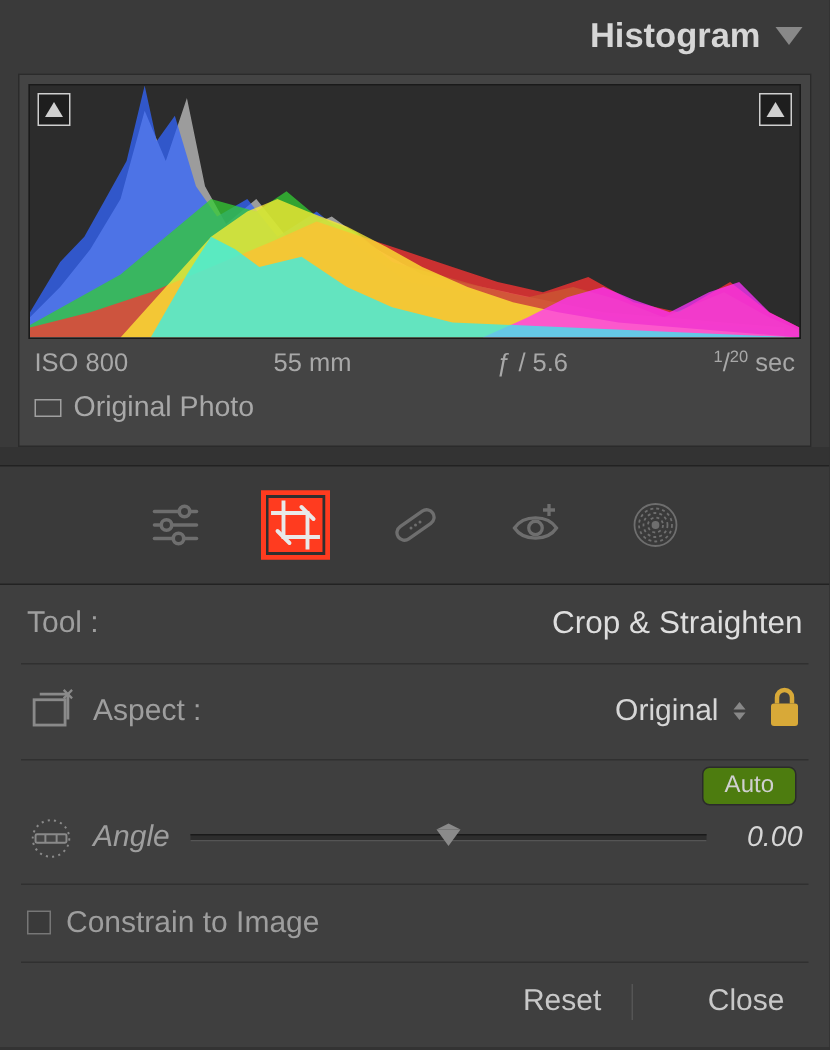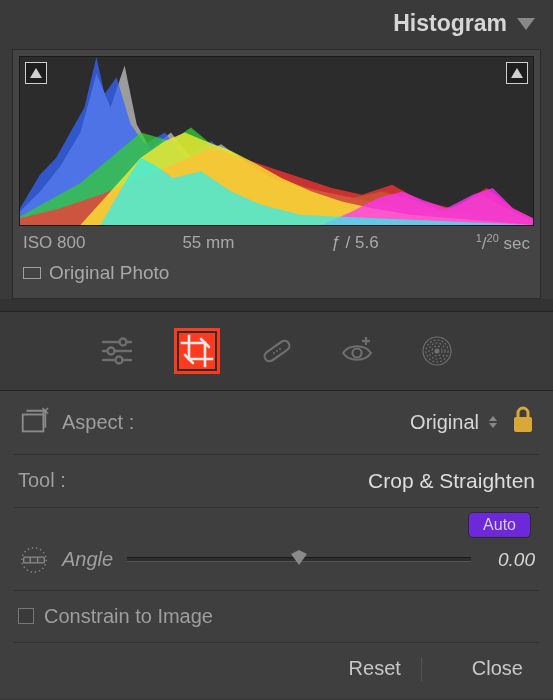--- a/index.html
+++ b/index.html
@@ -176,21 +176,21 @@
     color: #d6a634;
   }
   .angle-row {
     flex-wrap: wrap;
     position: relative;
   }
   .angle-auto-btn {
     position: absolute;
     right: 8px;
     top: 4px;
-    background: #6d28d9;
+    background: #4d7c0f;
     border: 1px solid #2b2b2b;
     border-radius: 5px;
     padding: 3px 14px;
     color: #d0d0d0;
     font-size: 16px;
     cursor: pointer;
   }
   .angle-main {
     display: flex;
     align-items: center;
@@ -339,20 +339,25 @@
       <circle cx="18" cy="18" r="14"></circle>
       <circle cx="18" cy="18" r="11" stroke-dasharray="2 2"></circle>
       <circle cx="18" cy="18" r="8" stroke-dasharray="2 2"></circle>
       <circle cx="18" cy="18" r="5" stroke-dasharray="2 2"></circle>
       <circle cx="18" cy="18" r="2" fill="#6e6e6e"></circle>
     </svg>
   </div>
 </div>
 
 <div class="tool-section">
+  <div class="row tool-title">
+    <span class="row-label">Tool :</span>
+    <span class="row-value-right">Crop &amp; Straighten</span>
+  </div>
+
   <div class="row">
     <span class="aspect-icon">
       <svg viewBox="0 0 32 32" width="30" height="30" stroke="#8a8a8a" stroke-width="2" fill="none">
         <rect x="4" y="8" width="22" height="18"></rect>
         <path d="M8 4 L28 4 L28 22"></path>
         <path d="M25 1 L31 7 M31 1 L25 7" stroke-width="1.6"></path>
       </svg>
     </span>
     <span class="row-label">Aspect :</span>
     <span class="aspect-dropdown">
@@ -363,25 +368,20 @@
       </span>
     </span>
     <span class="lock-icon">
       <svg viewBox="0 0 24 30" width="24" height="30">
         <rect x="3" y="12" width="18" height="15" rx="2" fill="#d8a938"></rect>
         <path d="M7 12 V8 a5 5 0 0 1 10 0 V12" stroke="#d8a938" stroke-width="3" fill="none"></path>
       </svg>
     </span>
   </div>
 
-  <div class="row tool-title">
-    <span class="row-label">Tool :</span>
-    <span class="row-value-right">Crop &amp; Straighten</span>
-  </div>
-
   <div class="row angle-row">
     <button class="angle-auto-btn">Auto</button>
     <div class="angle-main">
       <span class="angle-icon">
         <svg viewBox="0 0 32 32" width="30" height="30" stroke="#8a8a8a" stroke-width="1.4" fill="none">
           <circle cx="16" cy="16" r="13" stroke-dasharray="1.5 3"></circle>
           <rect x="5" y="13" width="22" height="6" rx="1" fill="#454545" stroke="#8a8a8a"></rect>
           <line x1="12" y1="13" x2="12" y2="19"></line>
           <line x1="20" y1="13" x2="20" y2="19"></line>
         </svg>

